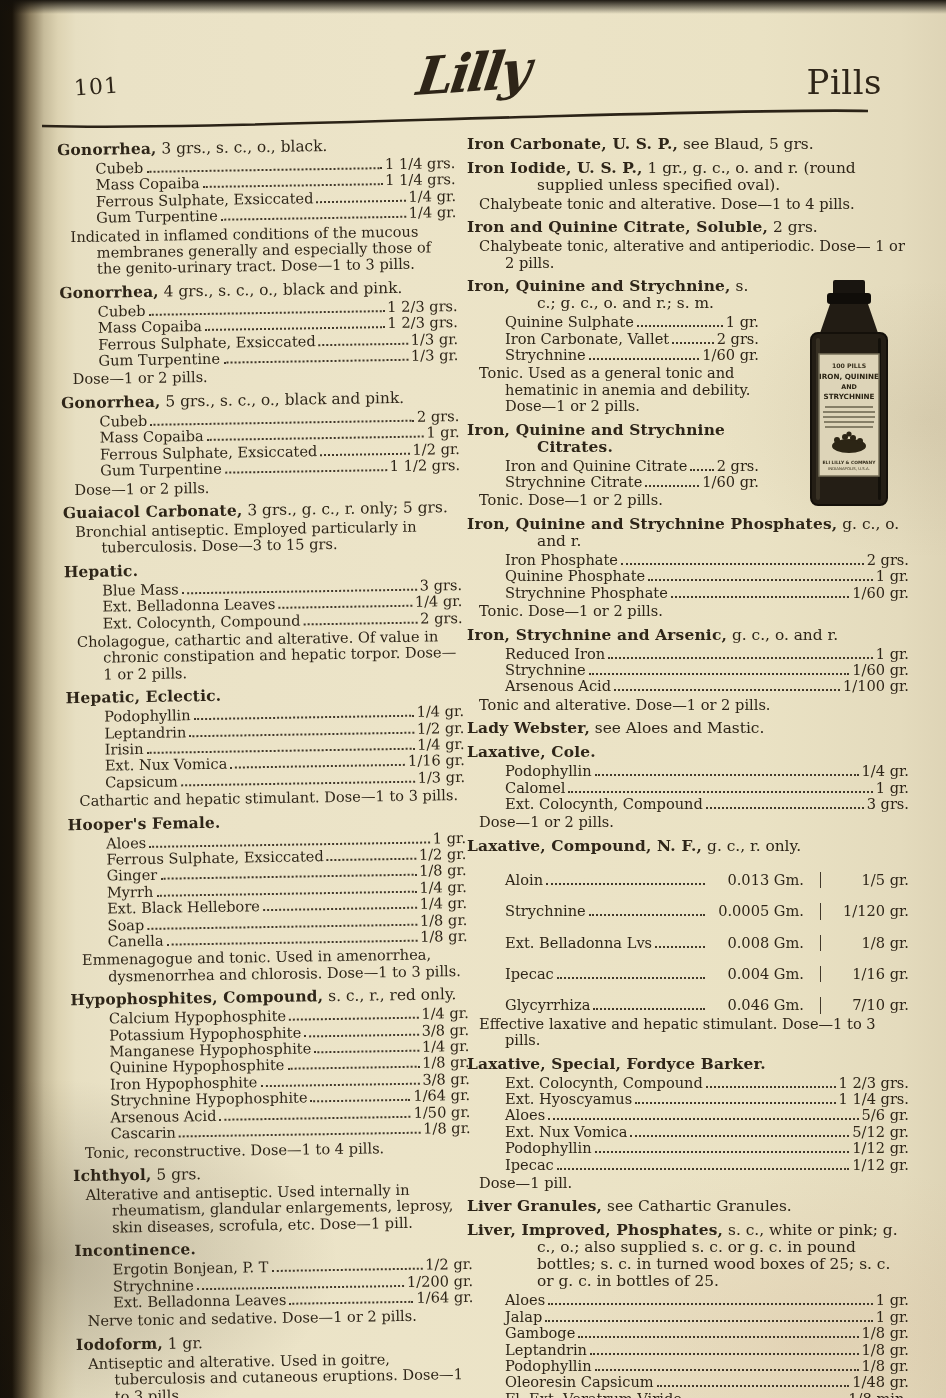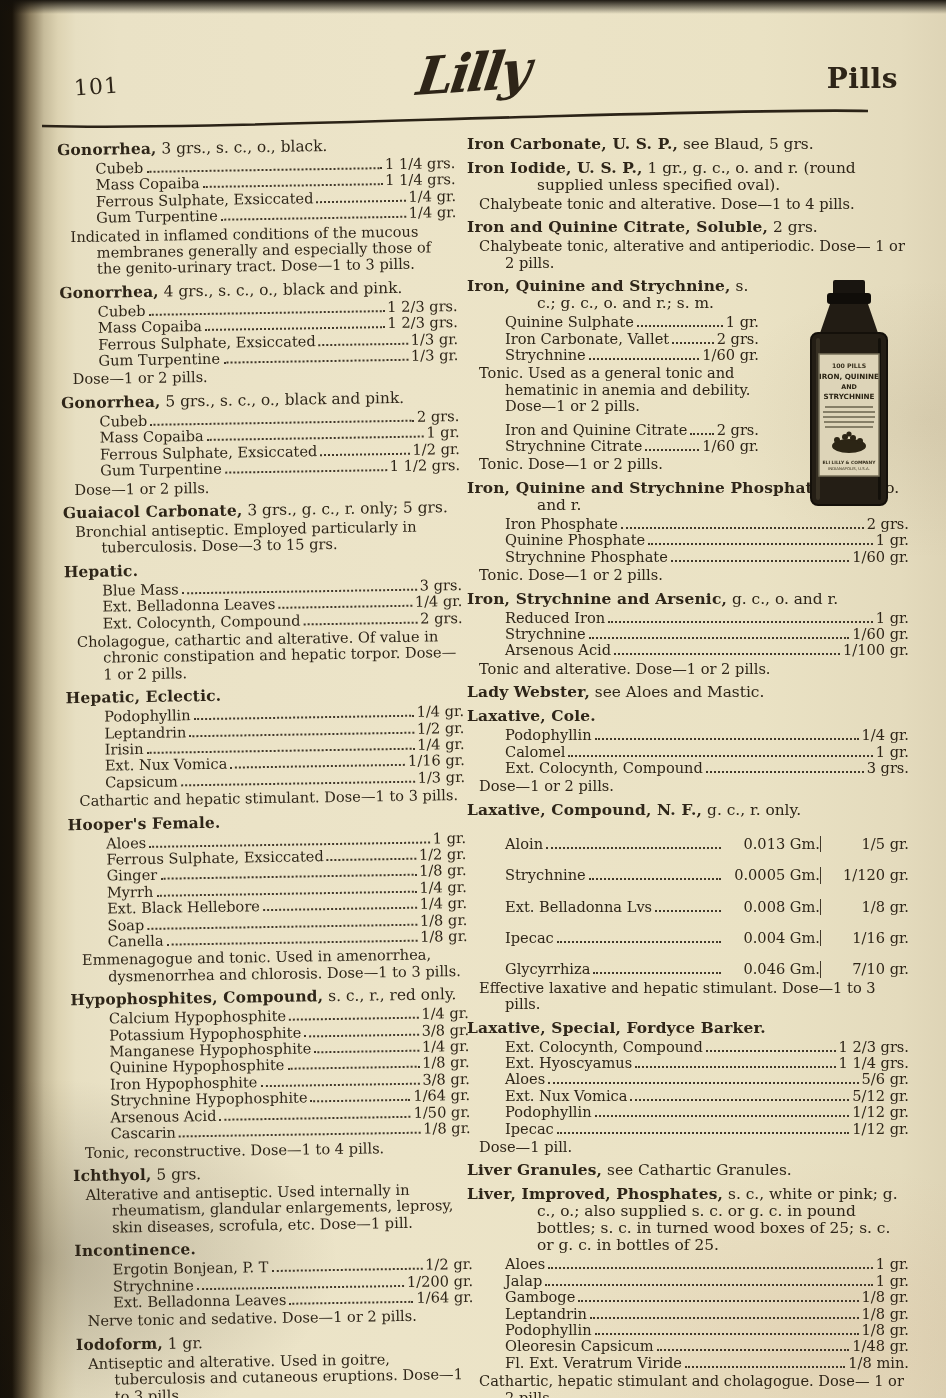--- a/index.html
+++ b/index.html
@@ -16,36 +16,36 @@
           radial-gradient(420px 260px at 85% 96%, rgba(196,150,120,.18), rgba(0,0,0,0) 70%),
           radial-gradient(500px 300px at 4% 90%, rgba(40,30,16,.25), rgba(0,0,0,0) 60%),
           radial-gradient(300px 200px at 98% 30%, rgba(120,100,70,.10), rgba(0,0,0,0) 70%);}
   
   .hdr{position:absolute;top:48px;left:0;width:946px;height:80px;z-index:3;}
   .pageno{position:absolute;left:74px;top:26px;font-size:22px;letter-spacing:1px;transform:rotate(-4deg);}
   .brand{position:absolute;left:50%;top:-6px;transform:translateX(-50%) rotate(-4deg);
          font-style:italic;font-weight:bold;font-size:52px;letter-spacing:-3px;
          font-family:"DejaVu Serif",serif;}
   .brand span{display:inline-block;transform:skewX(-12deg);}
-  .running-title{position:absolute;right:48px;top:14px;font-size:28px;font-weight:bold;letter-spacing:.5px;}
+  .running-title{position:absolute;right:64px;top:14px;font-size:34px;font-weight:normal;letter-spacing:.5px;}
   .rule{position:absolute;top:108px;left:40px;z-index:3;}
   
   .cols{position:absolute;top:136px;left:57px;width:852px;z-index:3;display:flex;gap:12px;}
   .col{font-size:14.6px;line-height:16.4px;}
   .col-left{width:398px;transform:rotate(-0.9deg);transform-origin:top right;}
   .col-right{width:442px;position:relative;}
   .section{margin-bottom:7px;}
   .head{font-size:15.4px;line-height:17px;padding-left:70px;text-indent:-70px;margin-bottom:2px;}
   .hb{font-weight:bold;letter-spacing:.2px;}
   .ing-row{display:flex;align-items:baseline;margin-left:38px;}
   .ing-name{white-space:nowrap;}
   .leader{flex:1 1 auto;min-width:8px;margin:0 3px;border-bottom:2px dotted #41382a;height:11px;}
   .val{white-space:nowrap;text-align:right;}
   .metric{white-space:nowrap;text-align:right;width:96px;flex:0 0 auto;margin-top:15px;}
-  .apoth{white-space:nowrap;text-align:right;width:88px;flex:0 0 auto;border-left:1.5px solid #41382a;margin-left:0;}
+  .apoth{white-space:nowrap;text-align:right;width:88px;flex:0 0 auto;border-left:1.5px solid #41382a;margin-left:16px;}
   .note{margin-left:12px;padding-left:26px;text-indent:-26px;margin-top:2px;}
   .narrow{margin-right:150px;}
   
   .bottle-wrap{position:absolute;top:142px;right:10px;width:100px;height:236px;z-index:4;}
 </style>
 </head>
 <body>
 <div class="stage">
   <div class="page"></div>
 
@@ -352,20 +352,21 @@
             <span class="val">2 grs.</span>
           </div>
           <div class="ing-row">
             <span class="ing-name">Strychnine</span>
             <span class="leader"></span>
             <span class="val">1/60 gr.</span>
           </div>
           <div class="note">Tonic.  Used as a general tonic and hematinic in anemia and debility.  Dose—1 or 2 pills.</div>
         </div>
         <div class="section narrow">
+          <div class="head"><span class="hb">Iron, Quinine and Strychnine Citrates.</span></div>
           <div class="ing-row">
             <span class="ing-name">Iron and Quinine Citrate</span>
             <span class="leader"></span>
             <span class="val">2 grs.</span>
           </div>
           <div class="ing-row">
             <span class="ing-name">Strychnine Citrate</span>
             <span class="leader"></span>
             <span class="val">1/60 gr.</span>
           </div>

